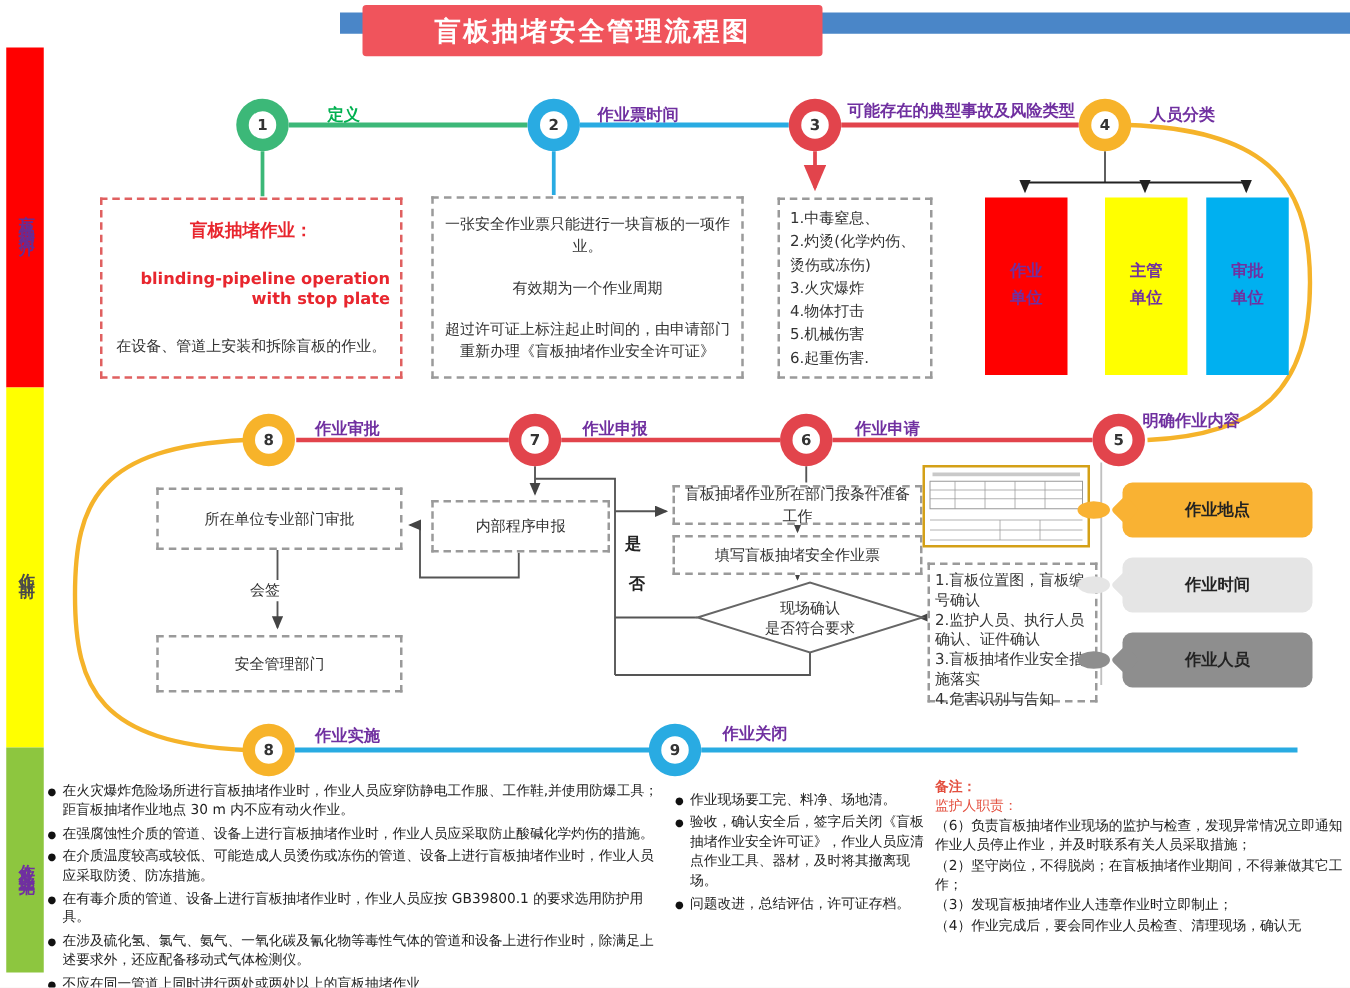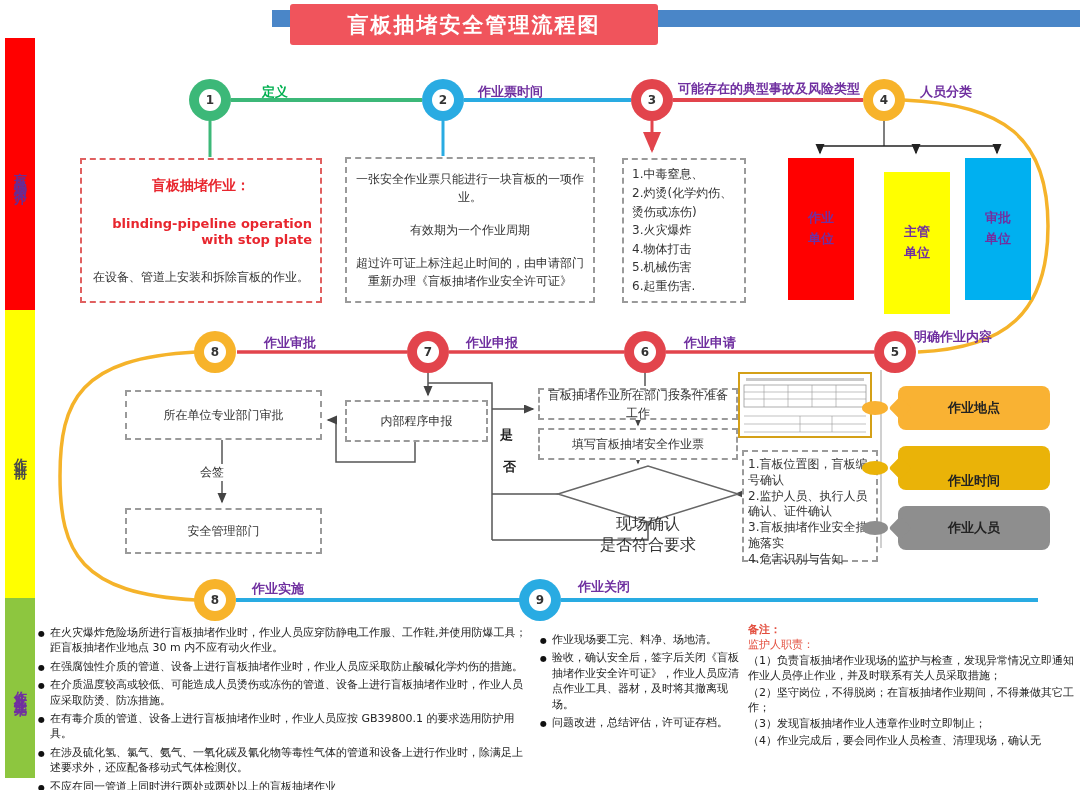--- a/index.html
+++ b/index.html
@@ -38,43 +38,43 @@
     display:flex; align-items:center; justify-content:center; text-align:center; padding:4px 8px; z-index:2; line-height:1.5; }
   .def-box { border-color:#e06060; flex-direction:column; gap:20px; }
   .def-title { color:#e8262e; font-weight:bold; font-size:14px; }
   .def-sub { color:#e8262e; font-weight:bold; font-size:13px; line-height:1.25;text-align:right; }
   .def-body { color:#333; font-size:12px; }
   .list-box { flex-direction:column; align-items:flex-start; justify-content:center; text-align:left; line-height:1.55; }
 
   
   .unit-block { position:absolute; width:66px; height:142px; top:158px; display:flex; align-items:center; justify-content:center;
     text-align:center; font-size:13px; font-weight:bold; color:#7030a0; line-height:1.6; z-index:2; padding:0 14px; }
-  .ub-red { background:#ff0000; } .ub-yellow { background:#ffff00;margin-top:14px; } .ub-cyan { background:#00b0f0; }
+  .ub-red { background:#ff0000; } .ub-yellow { background:#ffff00; } .ub-cyan { background:#00b0f0; }
 
   
   .yn-label { position:absolute; font-size:13px; font-weight:bold; color:#222; z-index:3; background:#fff; padding:0 1px; }
   .countersign { position:absolute; left:200px; top:464px; width:44px; text-align:left; font-size:12px; color:#333;
     background:#fff; z-index:3; }
-  .diamond-text { position:absolute; left:568px; top:479px; width:160px; text-align:center; font-size:16px; color:#333;
-    line-height:1.3; z-index:3;margin-top:35px; }
+  .diamond-text { position:absolute; left:568px; top:479px; width:160px; text-align:center; font-size:12px; color:#333;
+    line-height:1.3; z-index:3; }
 
   
   .check-box { position:absolute; left:742px; top:450px; width:136px; height:112px; border:2px dashed #9a9a9a; background:#fff;
     font-size:12px; color:#333; line-height:1.32; padding:5px 4px; z-index:2; }
 
   
   .form-thumb { position:absolute; left:738px; top:372px; width:134px; height:66px; background:#fff;
     border:2px solid #d4a017; z-index:2; }
 
   
   .info-btn { position:absolute; left:898px; width:152px; height:44px; border-radius:8px; display:flex; align-items:center;
     justify-content:center; font-weight:bold; font-size:13px; color:#222; z-index:2; }
   .btn-tab { position:absolute; left:-6px; top:14px; width:16px; height:16px; transform:rotate(45deg); border-radius:3px; background:inherit; }
   .conn-dot { position:absolute; left:862px; width:26px; height:14px; border-radius:50%; z-index:2; }
-  .b-orange { background:#f9b233; } .b-blue { background:#eab308;align-items:flex-end; } .b-gray { background:#8e8e8e; }
+  .b-orange { background:#f9b233; } .b-blue { background:#e5e5e5; } .b-gray { background:#8e8e8e; }
 
   
   .notes-col { position:absolute; font-size:11px; color:#222; line-height:1.4; z-index:2; }
   .note-item { display:flex; gap:5px; margin-bottom:3px; }
   .note-item::before { content:"●"; font-size:8px; margin-top:3px; color:#111; }
   .remark-title { color:#e34f3f; font-weight:bold; }
   .remark-sub { color:#e34f3f; }
   .remark-item { margin-bottom:1px; }
 </style>
 </head>
@@ -264,21 +264,21 @@
   </div>
   <div class="node n-red" style="left:407px; top:331px;">
     <span class="node-num">7</span>
   </div>
   <div class="node n-red" style="left:624px; top:331px;">
     <span class="node-num">6</span>
   </div>
   <div class="node n-red" style="left:874px; top:331px;">
     <span class="node-num">5</span>
   </div>
-  <div class="flow-label" style="left:264px; top:334px;">作业审批</div>
+  <div class="flow-label" style="left:252px; top:334px;">作业审批</div>
   <div class="flow-label" style="left:466px; top:334px;">作业申报</div>
   <div class="flow-label" style="left:684px; top:334px;">作业申请</div>
   <div class="flow-label" style="left:914px; top:328px;">明确作业内容</div>
 
   <div class="node n-yellow" style="left:194px; top:579px;">
     <span class="node-num">8</span>
   </div>
   <div class="node n-blue" style="left:519px; top:579px;">
     <span class="node-num">9</span>
   </div>
@@ -314,19 +314,19 @@
         <span>验收，确认安全后，签字后关闭《盲板抽堵作业安全许可证》，作业人员应清点作业工具、器材，及时将其撤离现场。</span>
       </div>
     <div class="note-item">
         <span>问题改进，总结评估，许可证存档。</span>
       </div>
   </div>
 
   <div class="notes-col" style="left:748px; top:622px; width:328px;">
     <div class="remark-title">备注：</div>
     <div class="remark-sub">监护人职责：</div>
-    <div class="remark-item">（1）负责盲板抽堵作业现场的监护与检查，发现异常情况立即通知作业人员停止作业，并及时联系有关人员采取措施；</div>
+    <div class="remark-item">（6）负责盲板抽堵作业现场的监护与检查，发现异常情况立即通知作业人员停止作业，并及时联系有关人员采取措施；</div>
     <div class="remark-item">（2）坚守岗位，不得脱岗；在盲板抽堵作业期间，不得兼做其它工作；</div>
     <div class="remark-item">（3）发现盲板抽堵作业人违章作业时立即制止；</div>
     <div class="remark-item">（4）作业完成后，要会同作业人员检查、清理现场，确认无</div>
   </div>
 
 </div>
 
 </body></html>

